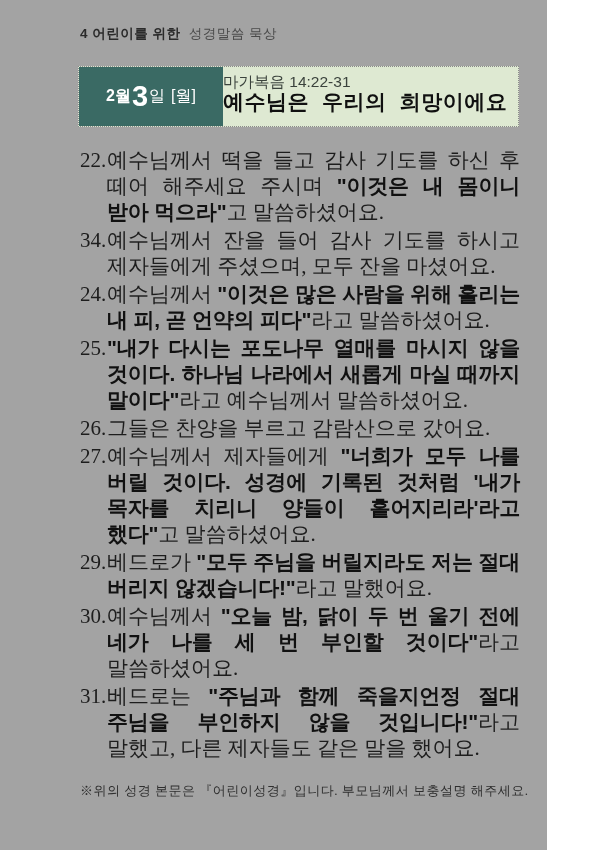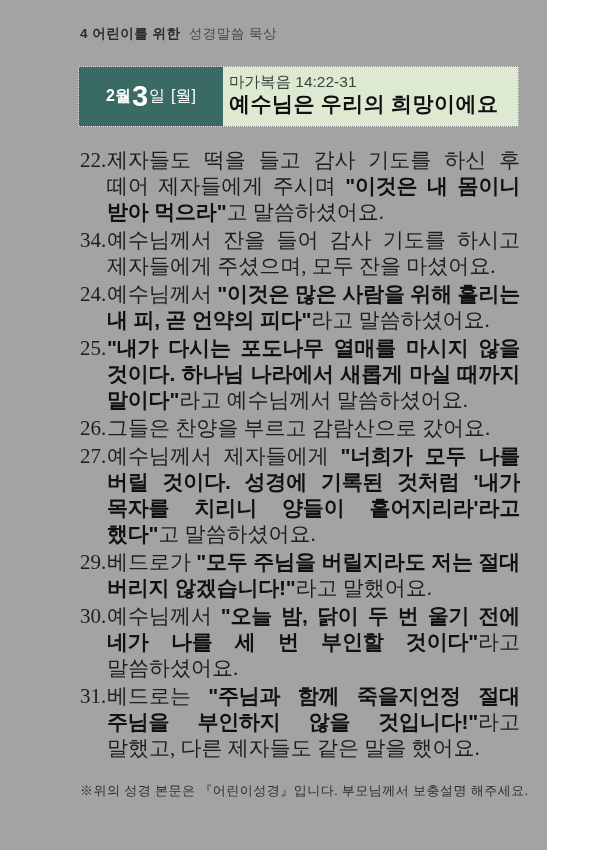--- a/index.html
+++ b/index.html
@@ -52,33 +52,33 @@
     justify-content: center;
     font-family: "Liberation Sans", "DejaVu Sans", sans-serif;
     white-space: nowrap;
   }
   .date-cell .m  { font-size: 16px; font-weight: bold; }
   .date-cell .d  { font-size: 29px; font-weight: 700; margin: 0 1px; line-height: 1; }
   .date-cell .s  { font-size: 16px; }
   .date-cell .w  { font-size: 16px; margin-left: 6px; }
   .title-cell {
     flex: 1;
-    padding: 6px 0 0 6px;
+    padding: 6px 0 0 0;
     box-sizing: border-box;
     overflow: hidden;
   }
   .scripture-ref {
     font-family: "Liberation Sans", "DejaVu Sans", sans-serif;
     font-size: 15.5px;
     color: var(--ref-color, #3a423c);
     line-height: 1.15;
     white-space: nowrap;
   }
   .lesson-title {
-    font-family: Liberation Serif, serif;
+    font-family: Liberation Mono, monospace;
     font-size: 21px;
     font-weight: 700;
     color: #101010;
     line-height: 1.25;
     letter-spacing: 0.5px;
     white-space: nowrap;
   }
 
   
   .verse-list {
@@ -149,21 +149,21 @@
     </div>
     <div class="title-cell">
       <div class="scripture-ref">마가복음 14:22-31</div>
       <div class="lesson-title">예수님은 우리의 희망이에요</div>
     </div>
   </div>
 
   <ol class="verse-list">
       <li class="verse">
         <span class="vnum">22.</span>
-        <div class="vtext"><span>제자들도 떡을 들고 감사 기도를 하신 후 떼어 제자들에게 주시며 </span><span class="q">"이것은 내 몸이니 받아 먹으라"</span><span>고 말씀하셨어요.</span></div>
+        <div class="vtext"><span>예수님께서 떡을 들고 감사 기도를 하신 후 떼어 해주세요 주시며 </span><span class="q">"이것은 내 몸이니 받아 먹으라"</span><span>고 말씀하셨어요.</span></div>
       </li>
       <li class="verse">
         <span class="vnum">34.</span>
         <div class="vtext"><span>예수님께서 잔을 들어 감사 기도를 하시고 제자들에게 주셨으며, 모두 잔을 마셨어요.</span></div>
       </li>
       <li class="verse">
         <span class="vnum">24.</span>
         <div class="vtext"><span>예수님께서 </span><span class="q">"이것은 많은 사람을 위해 흘리는 내 피, 곧 언약의 피다"</span><span>라고 말씀하셨어요.</span></div>
       </li>
       <li class="verse">

